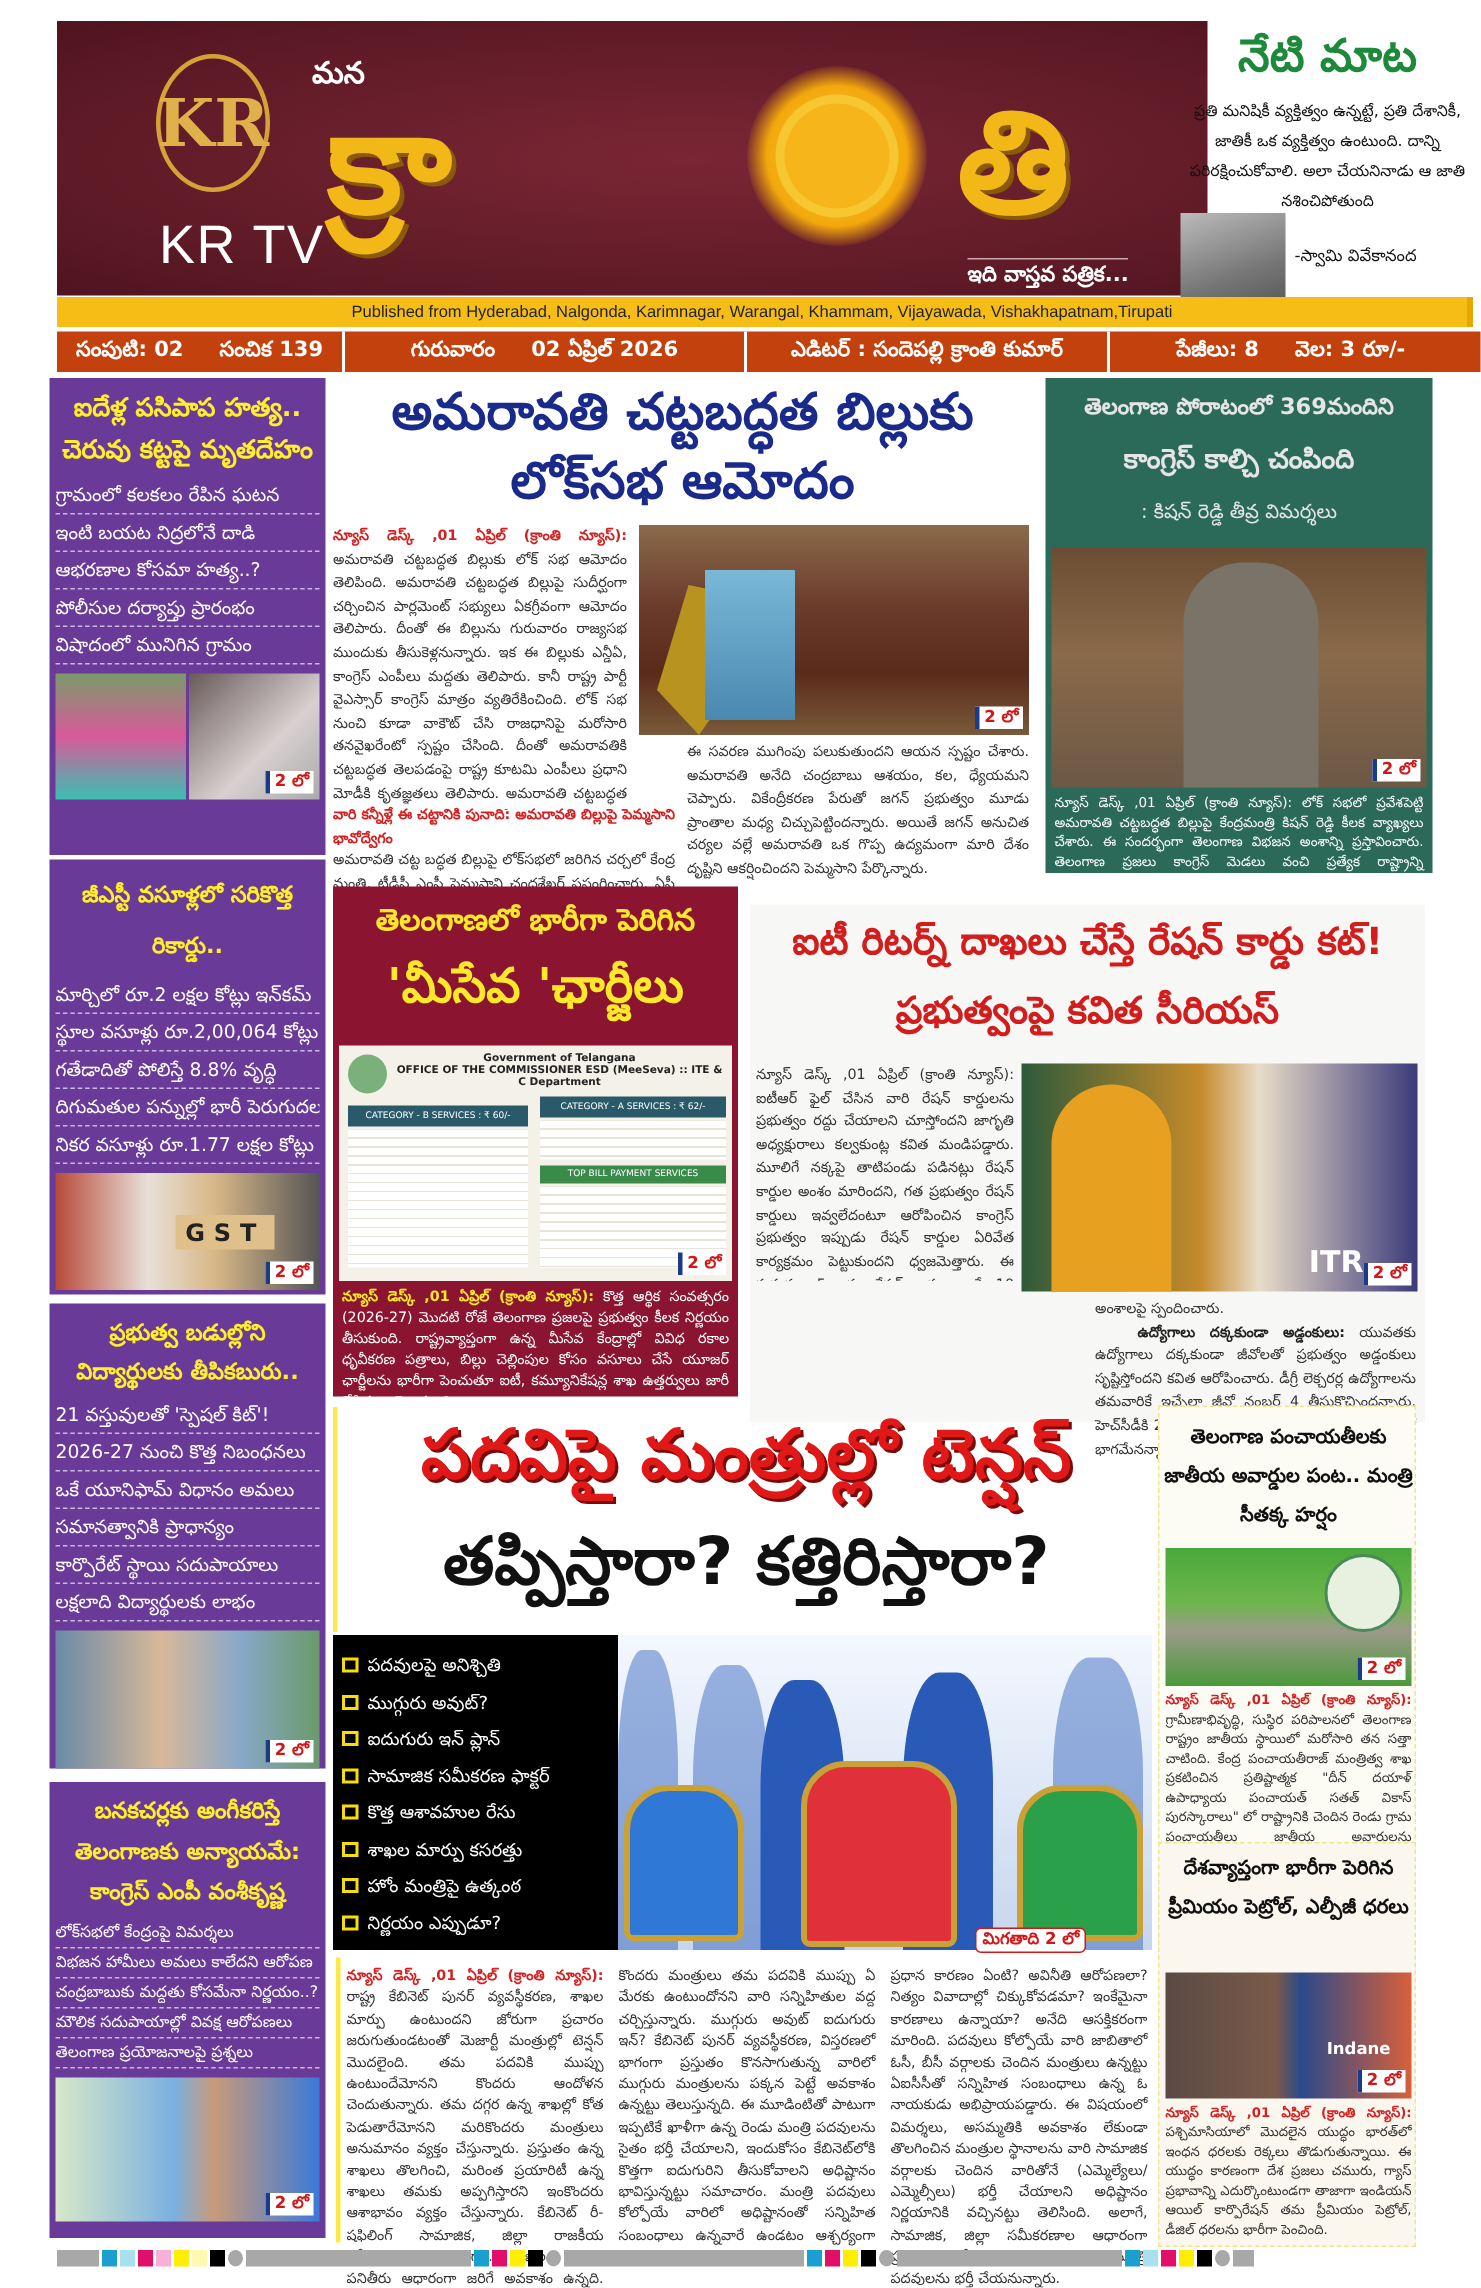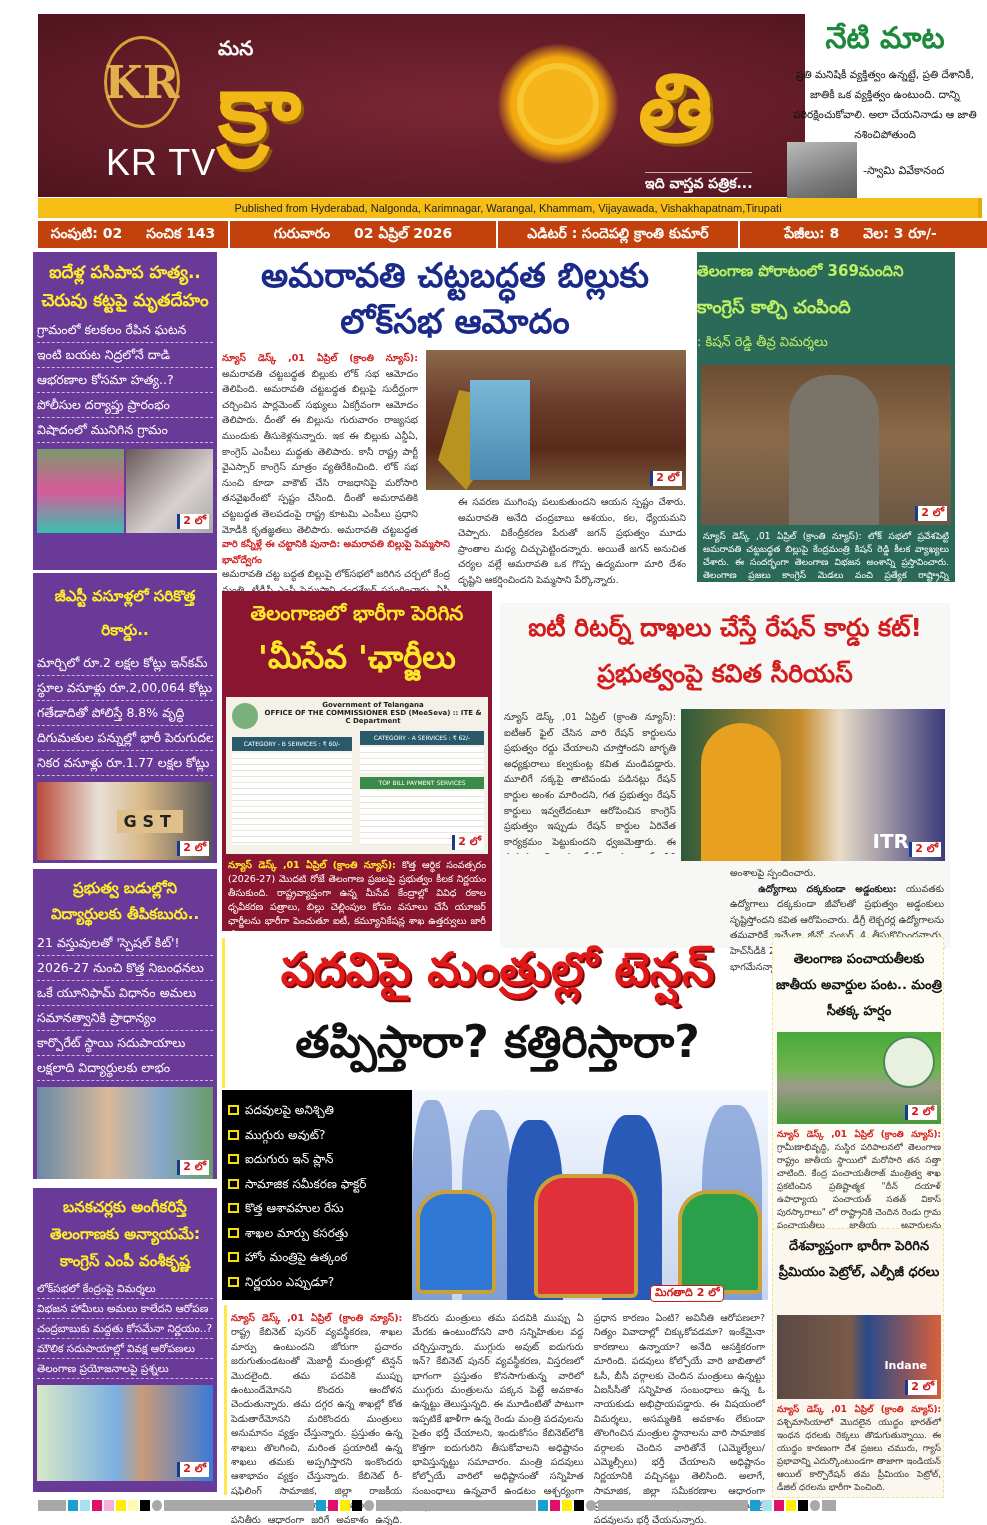--- a/index.html
+++ b/index.html
@@ -5,21 +5,21 @@
   * { box-sizing: border-box; margin: 0; padding: 0; }
   html, body { width: 987px; height: 1525px; background: #ffffff; overflow: hidden; }
   body { font-family: "DejaVu Sans", sans-serif; position: relative; color: #222; }
 
   .abs { position: absolute; }
 
   
   #masthead { left: 38px; top: 14px; width: 767px; height: 183px; background: radial-gradient(ellipse at 55% 50%, #7a2634 0%, #5e1a26 70%, #4e141f 100%); overflow: hidden; }
   #kr-logo { left: 66px; top: 22px; width: 76px; height: 92px; border: 3px solid #d4a236; border-radius: 50%; display: flex; align-items: center; justify-content: center; color: #e0b04a; font-family: "DejaVu Serif", serif; font-size: 44px; font-weight: bold; }
   #kr-tv { left: 68px; top: 128px; color: #fff; font-size: 36px; font-family: "Liberation Sans", sans-serif; letter-spacing: 1px; }
-  #mana { left: 180px; top: 22px; color: #fff; font-size: 20px; font-weight: bold; }
+  #mana { left: 170px; top: 22px; color: #fff; font-size: 20px; font-weight: bold; }
   #brand-title { left: 180px; top: 46px; color: #f2b818; font-size: 96px; font-weight: bold; letter-spacing: -2px; text-shadow: 3px 3px 0 #8a5a08; font-family: "DejaVu Sans", sans-serif; line-height: 1; }
   #sun { left: 460px; top: 30px; width: 120px; height: 120px; border-radius: 50%; background: radial-gradient(circle, #ffd23a 0%, #f2a80c 55%, rgba(242,168,12,0) 72%); }
   #sun-core { left: 485px; top: 55px; width: 70px; height: 70px; border-radius: 50%; background: #f6b51a; box-shadow: 0 0 0 6px #f7c732; }
   #brand-title-2 { left: 600px; top: 46px; color: #f2b818; font-size: 96px; font-weight: bold; text-shadow: 3px 3px 0 #8a5a08; line-height: 1; }
   #tagline { left: 607px; top: 158px; color: #fff; font-size: 14px; font-weight: bold; border-top: 1px solid #caa; padding-top: 2px; }
 
   
   #quote-box { left: 783px; top: 14px; width: 204px; height: 183px; }
   #quote-title { left: 0; top: 6px; width: 204px; text-align: center; color: #1c8a3a; font-size: 30px; font-weight: bold; }
   #quote-text { left: 4px; top: 50px; width: 196px; text-align: center; font-size: 10.5px; line-height: 20px; color: #111; }
@@ -41,21 +41,21 @@
   .tag2 { position: absolute; right: 4px; bottom: 4px; background: #fff; color: #d01818; font-size: 11px; font-weight: bold; padding: 0 3px; border-left: 3px solid #1a3a8a; margin-left: 43px; }
 
   
   #amaravati { left: 220px; top: 250px; width: 470px; height: 335px; }
   #amaravati-head { left: 0; top: 2px; width: 470px; text-align: center; color: #1a2a8a; font-size: 34px; font-weight: bold; line-height: 46px; }
   .body-text { font-size: 9.5px; line-height: 15.6px; color: #333; text-align: justify; }
   .dateline { color: #d42020; font-weight: bold; }
   .subhead { color: #d42020; font-weight: bold; }
 
   #kishan { left: 697px; top: 252px; width: 258px; height: 330px; background: #2b6a58; }
-  #kishan-head { left: 0; top: 2px; width: 258px; color: #bef264; font-size: 15px; font-weight: bold; line-height: 35px; }
+  #kishan-head { left: 0; top: 2px; width: 258px; text-align: center; color: #e5e5e5; font-size: 15px; font-weight: bold; line-height: 35px; }
   #kishan-photo { left: 4px; top: 113px; width: 250px; height: 160px; background: linear-gradient(#6b4d33, #8a6a4a 45%, #6c5846); }
   #kishan-body { left: 6px; top: 278px; width: 246px; color: #fff; font-size: 9px; line-height: 13px; text-align: justify; }
 
   #meeseva { left: 222px; top: 591px; width: 270px; height: 340px; background: #8b1530; }
   #meeseva-head { left: 0; top: 6px; width: 270px; text-align: center; color: #ffe82a; }
   #meeseva-doc { left: 4px; top: 106px; width: 262px; height: 157px; background: #f4f1e8; }
   #meeseva-body { left: 6px; top: 267px; width: 258px; color: #fff; font-size: 9.5px; line-height: 14px; text-align: justify; }
 
   #itr { left: 500px; top: 603px; width: 450px; height: 345px; background: #f7f7f5; }
   #itr-head { left: 0; top: 2px; width: 450px; text-align: center; color: #d31c1c; font-size: 25px; font-weight: bold; line-height: 46px; }
@@ -114,21 +114,21 @@
   <div id="quote-text" class="abs">ప్రతి మనిషికీ వ్యక్తిత్వం ఉన్నట్టే, ప్రతి దేశానికీ, జాతికీ ఒక వ్యక్తిత్వం ఉంటుంది. దాన్ని పరిరక్షించుకోవాలి. అలా చేయనినాడు ఆ జాతి నశించిపోతుంది</div>
   <div id="quote-photo" class="abs"></div>
   <div id="quote-author" class="abs">-స్వామి వివేకానంద</div>
 </div>
 
 <div id="pub-strip" class="abs">Published from Hyderabad, Nalgonda, Karimnagar, Warangal, Khammam, Vijayawada, Vishakhapatnam,Tirupati</div>
 
 <div id="info-bar" class="abs">
   <div class="info-cell" style="width:192px">
     <span>సంపుటి: 02</span>
-    <span>సంచిక 143</span>
+    <span>సంచిక 139</span>
   </div>
   <div class="info-cell" style="width:268px">
     <span>గురువారం</span>
     <span>02 ఏప్రిల్ 2026</span>
   </div>
   <div class="info-cell" style="width:242px">
     <span>ఎడిటర్ : సందెపల్లి క్రాంతి కుమార్</span>
   </div>
   <div class="info-cell" style="width:241px">
     <span>పేజీలు: 8</span>

